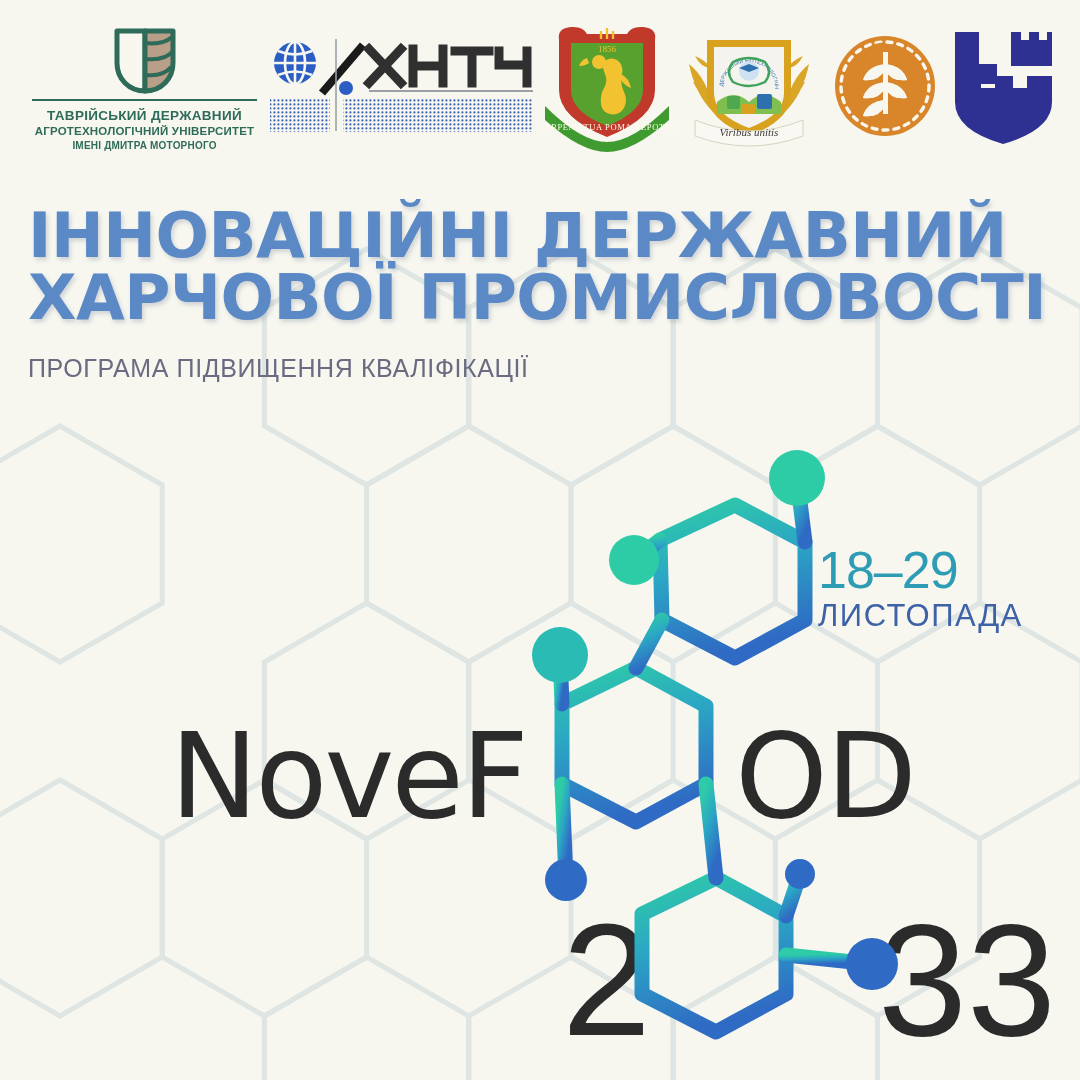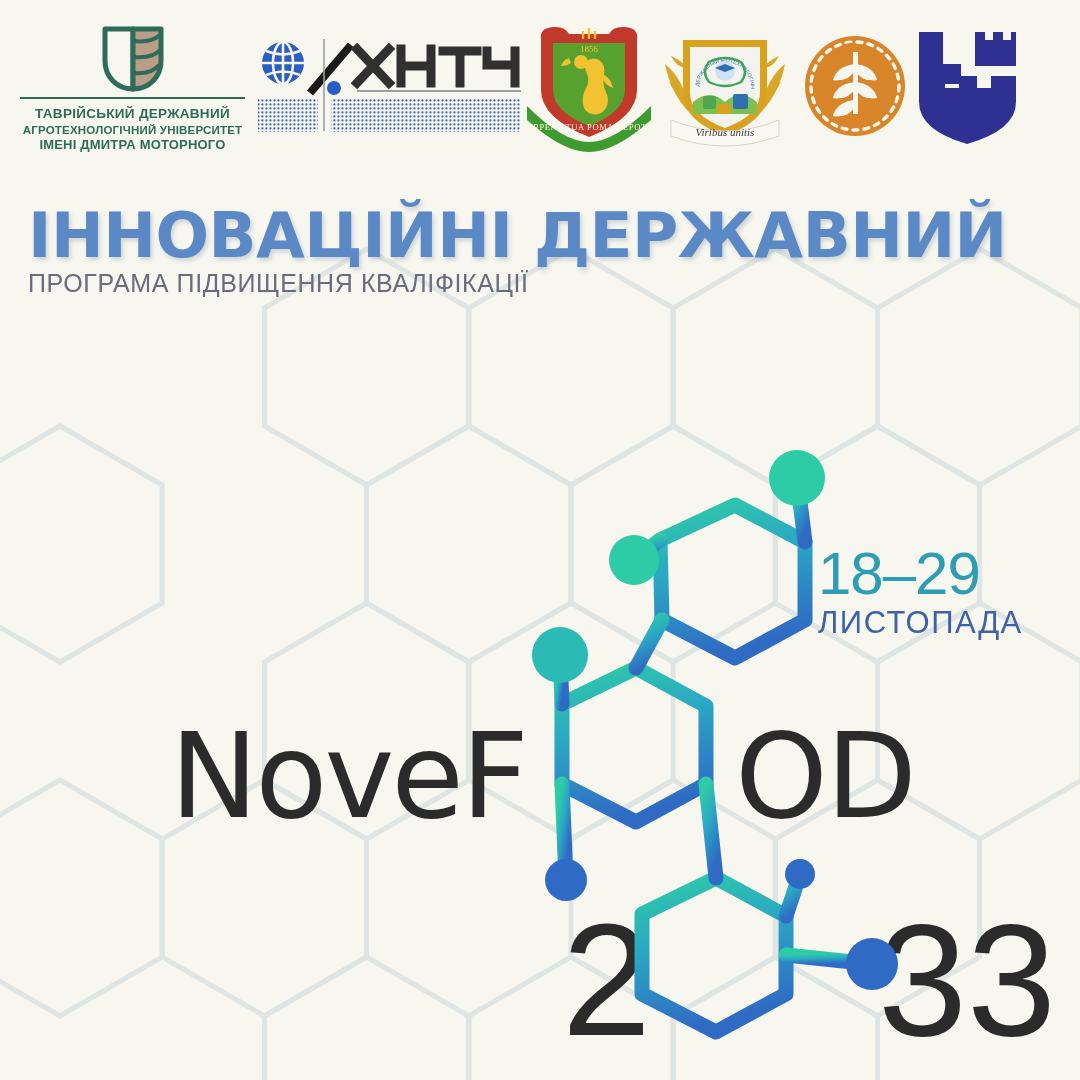--- a/index.html
+++ b/index.html
@@ -25,51 +25,51 @@
     width:1080px; height:175px;
     display:flex;
     align-items:center;
     justify-content:flex-start;
     gap:0px;
     z-index:5;
   }
   .logo-cell { position:relative; flex:0 0 auto; }
 
   
-  .tdatu { width:225px; margin-left:20px; text-align:center; }
+  .tdatu { width:225px; margin-left:32px; text-align:center; }
   .tdatu .mark { display:block; margin:0 auto 4px; }
   .tdatu .rule { height:2px; background:#2E6B58; width:100%; margin:2px 0 7px; }
   .tdatu .l1 { font-size:13.5px; font-weight:bold; color:#2E6B58; letter-spacing:.3px; line-height:1.25; }
   .tdatu .l2 { font-size:11.5px; font-weight:bold; color:#2E6B58; letter-spacing:.2px; line-height:1.3; }
-  .tdatu .l3 { font-size:13px; font-weight:bold; color:#2E6B58; letter-spacing:.2px; line-height:1.3; }
+  .tdatu .l3 { font-size:10px; font-weight:bold; color:#2E6B58; letter-spacing:.2px; line-height:1.3; }
 
   
   .khntu { width:270px; margin-left:8px; }
 
   
-  .crest { }
+  .crest { margin-left:6px; }
 
   
   .headline-block {
     position:absolute;
     left:28px; top:205px;
     z-index:6;
   }
   .headline {
     font-family:"DejaVu Sans", sans-serif;
     font-weight:bold;
     font-size:63px;
     line-height:0.99;
     letter-spacing:-0.5px;
     color:#5A89C6;
     text-shadow:2px 3px 4px rgba(120,130,150,0.30);
     white-space:nowrap;
   }
   .subhead {
-    margin-top:2px;
+    margin-top:24px;
     font-family:"Liberation Sans", sans-serif;
     font-size:25px;
     letter-spacing:0.6px;
     color:#6A6A80;
     white-space:nowrap;
   }
 
   
   #stage {
     position:absolute; inset:0;
@@ -102,21 +102,21 @@
 
   
   .date-block {
     position:absolute;
     left:818px; top:548px;
     z-index:7;
     text-align:left;
   }
   .date-range {
     font-family:"Liberation Sans", sans-serif;
-    font-size:60px;
+    font-size:52px;
     line-height:0.88;
     color:#2E9CB5;
     letter-spacing:-1px;
     white-space:nowrap;
   }
   .date-month {
     font-family:"Liberation Sans", sans-serif;
     font-size:31px;
     letter-spacing:1.5px;
     color:#3E62A8;
@@ -301,20 +301,21 @@
 
         <path d="M4 50 L30 50 L30 62 L44 62 L44 50 L62 50 L62 62 L76 62 L76 50 L101 50
                  L101 76 Q101 104 52 118 Q4 104 4 76 Z"></path>
       </g>
     </svg>
   </div>
 </div>
 
 <div class="headline-block">
   <div class="headline l1">ІННОВАЦІЙНІ ДЕРЖАВНИЙ</div>
+  <div class="headline l2">ХАРЧОВОЇ ПРОМИСЛОВОСТІ</div>
   <div class="subhead">ПРОГРАМА ПІДВИЩЕННЯ КВАЛІФІКАЦІЇ</div>
 </div>
 
 <svg id="stage" viewBox="0 0 1080 1080" xmlns="http://www.w3.org/2000/svg">
   <defs>
     <linearGradient id="molgrad" x1="0" y1="0" x2="0.25" y2="1">
       <stop offset="0%" stop-color="#2ECCA6"></stop>
       <stop offset="45%" stop-color="#2BA7C4"></stop>
       <stop offset="100%" stop-color="#2F6BC4"></stop>
     </linearGradient>

